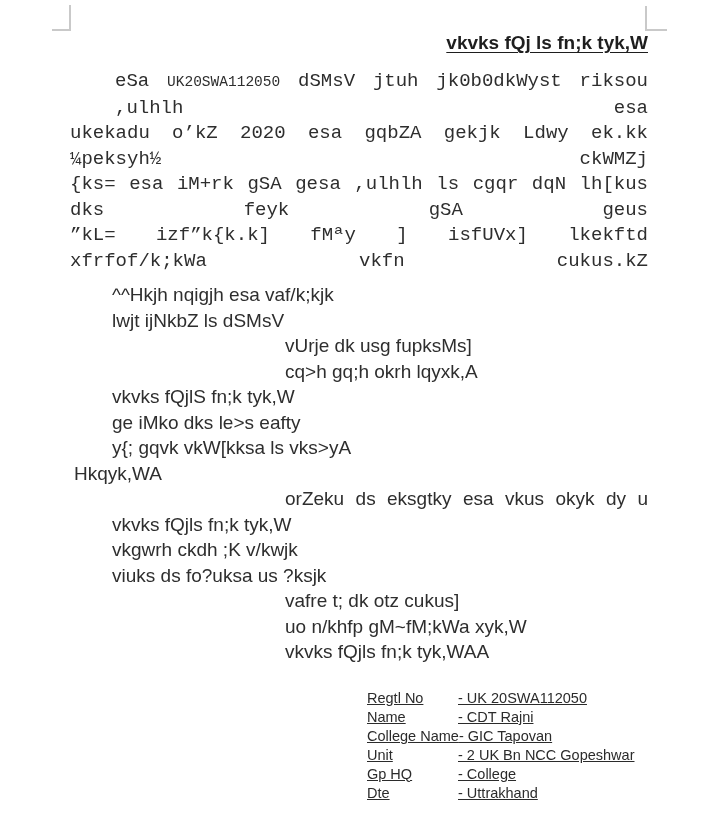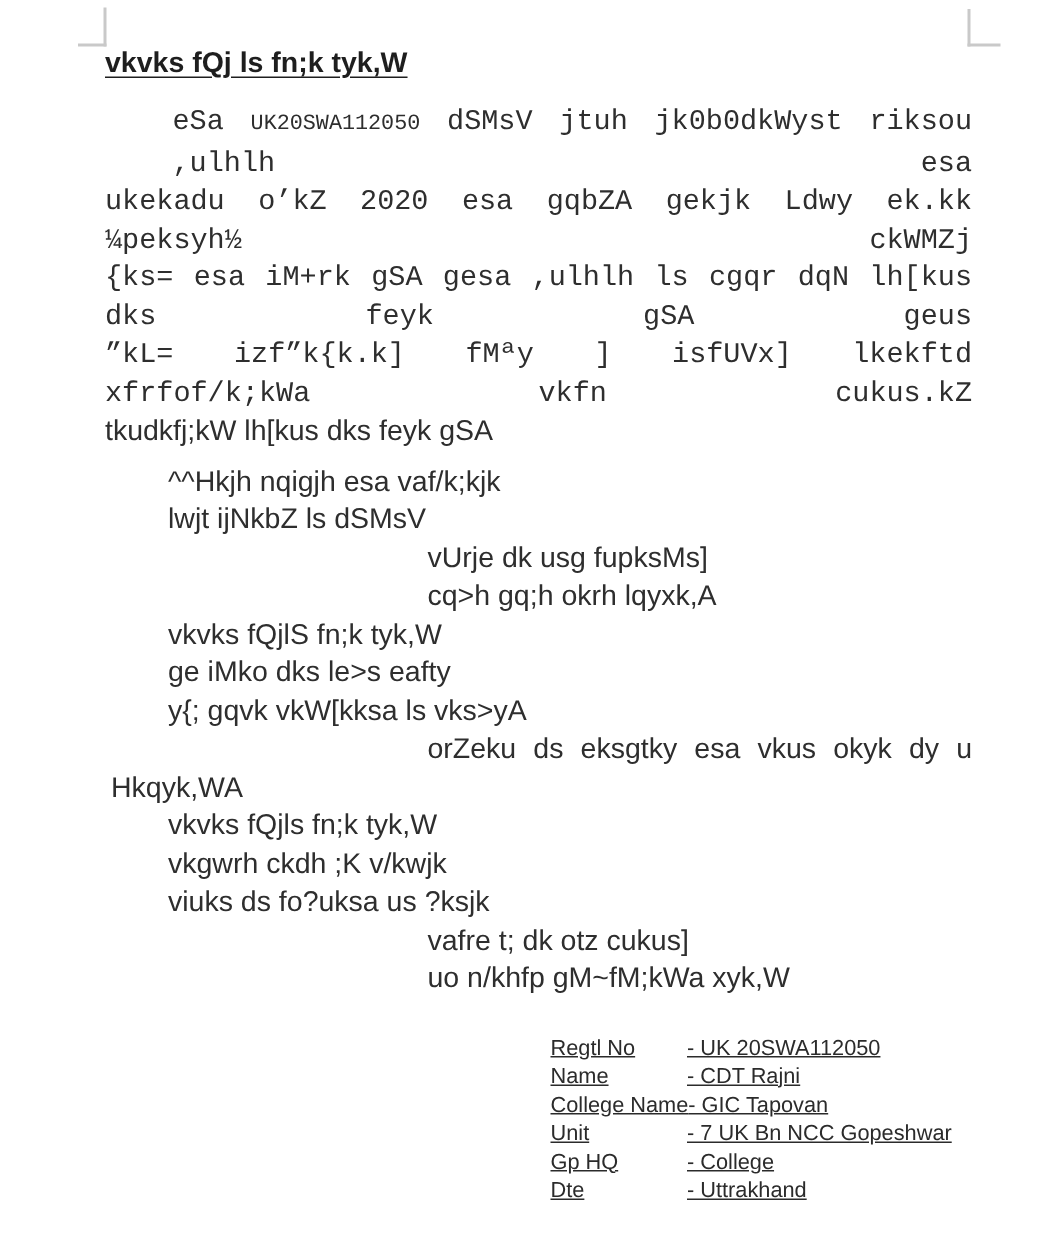--- a/index.html
+++ b/index.html
@@ -27,21 +27,21 @@
   .content {
     position: absolute;
     left: 70px; top: 0;
     width: 578px;
   }
   .title {
     margin: 31px 0 0 0;
     font-size: 19px;
     line-height: 24px;
     font-weight: 700;
-    text-align: left;
+    text-align: right;
     text-decoration: underline;
     text-underline-offset: 3px;
     color: #1e1e1e;
   }
   .para {
     margin-top: 14px;
     font-size: 19px;
     line-height: 25.5px;
   }
   .pline.just {
@@ -88,56 +88,56 @@
 
     <div class="para">
       <div class="pline just first">
         <span>eSa</span>
         <span class="regno">UK20SWA112050</span>
         <span>dSMsV jtuh jk0b0dkWyst riksou ,ulhlh esa</span>
       </div>
       <div class="pline just">ukekadu o’kZ 2020 esa gqbZA gekjk Ldwy ek.kk ¼peksyh½ ckWMZj</div>
       <div class="pline just">{ks= esa iM+rk gSA gesa ,ulhlh ls cgqr dqN lh[kus dks feyk gSA geus</div>
       <div class="pline just">”kL= izf”k{k.k] fMªy ] isfUVx] lkekftd xfrfof/k;kWa vkfn cukus.kZ</div>
-      <div class="pline">tkudkfj;kW lh[kus dks feyk gSA</div>
     </div>
 
     <div class="poem">
       <div class="vline ind1">^^Hkjh nqigjh esa vaf/k;kjk</div>
       <div class="vline ind1">lwjt ijNkbZ ls dSMsV</div>
       <div class="vline ind2">vUrje dk usg fupksMs]</div>
       <div class="vline ind2">cq&gt;h gq;h okrh lqyxk,A</div>
       <div class="vline ind1">vkvks fQjlS fn;k tyk,W</div>
       <div class="vline ind1">ge iMko dks le&gt;s eafty</div>
       <div class="vline ind1">y{; gqvk vkW[kksa ls vks&gt;yA</div>
+      <div class="vline flush">Hkqyk,WA</div>
       <div class="vline ind2 justlast">orZeku ds eksgtky esa vkus okyk dy u</div>
-      <div class="vline flush">Hkqyk,WA</div>
       <div class="vline ind1">vkvks fQjls fn;k tyk,W</div>
       <div class="vline ind1">vkgwrh ckdh ;K v/kwjk</div>
       <div class="vline ind1">viuks ds fo?uksa us ?ksjk</div>
       <div class="vline ind2">vafre t; dk otz cukus]</div>
       <div class="vline ind2">uo n/khfp gM~fM;kWa xyk,W</div>
+      <div class="vline ind2">vkvks fQjls fn;k tyk,WAA</div>
     </div>
 
     <div class="info">
       <div class="irow">
         <span class="ilabel">Regtl No</span>
         <span class="ivalue">- UK 20SWA112050</span>
       </div>
       <div class="irow">
         <span class="ilabel">Name</span>
         <span class="ivalue">- CDT Rajni</span>
       </div>
       <div class="irow">
         <span class="ilabel">College Name</span>
         <span class="ivalue">- GIC Tapovan</span>
       </div>
       <div class="irow">
         <span class="ilabel">Unit</span>
-        <span class="ivalue">- 7 UK Bn NCC Gopeshwar</span>
+        <span class="ivalue">- 2 UK Bn NCC Gopeshwar</span>
       </div>
       <div class="irow">
         <span class="ilabel">Gp HQ</span>
         <span class="ivalue">- College</span>
       </div>
       <div class="irow">
         <span class="ilabel">Dte</span>
         <span class="ivalue">- Uttrakhand</span>
       </div>
     </div>

